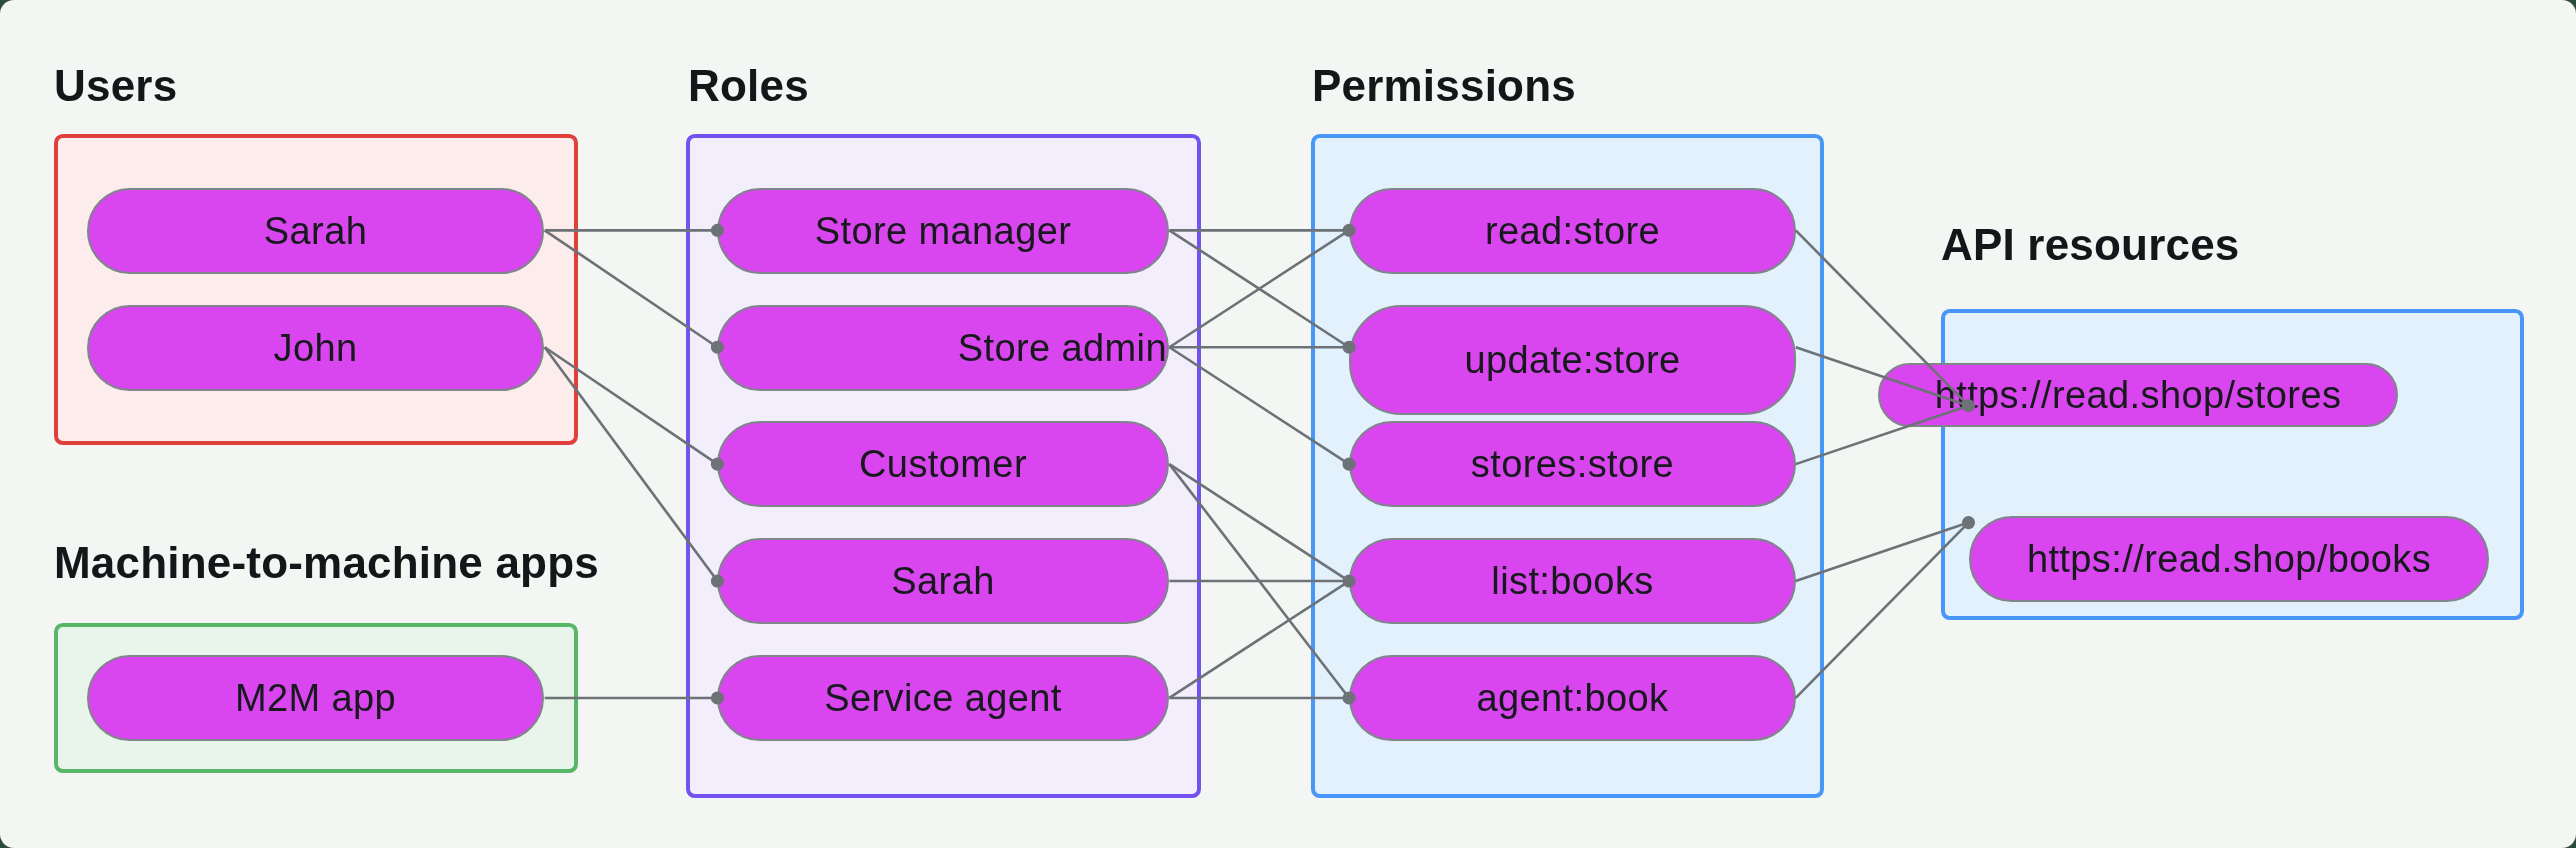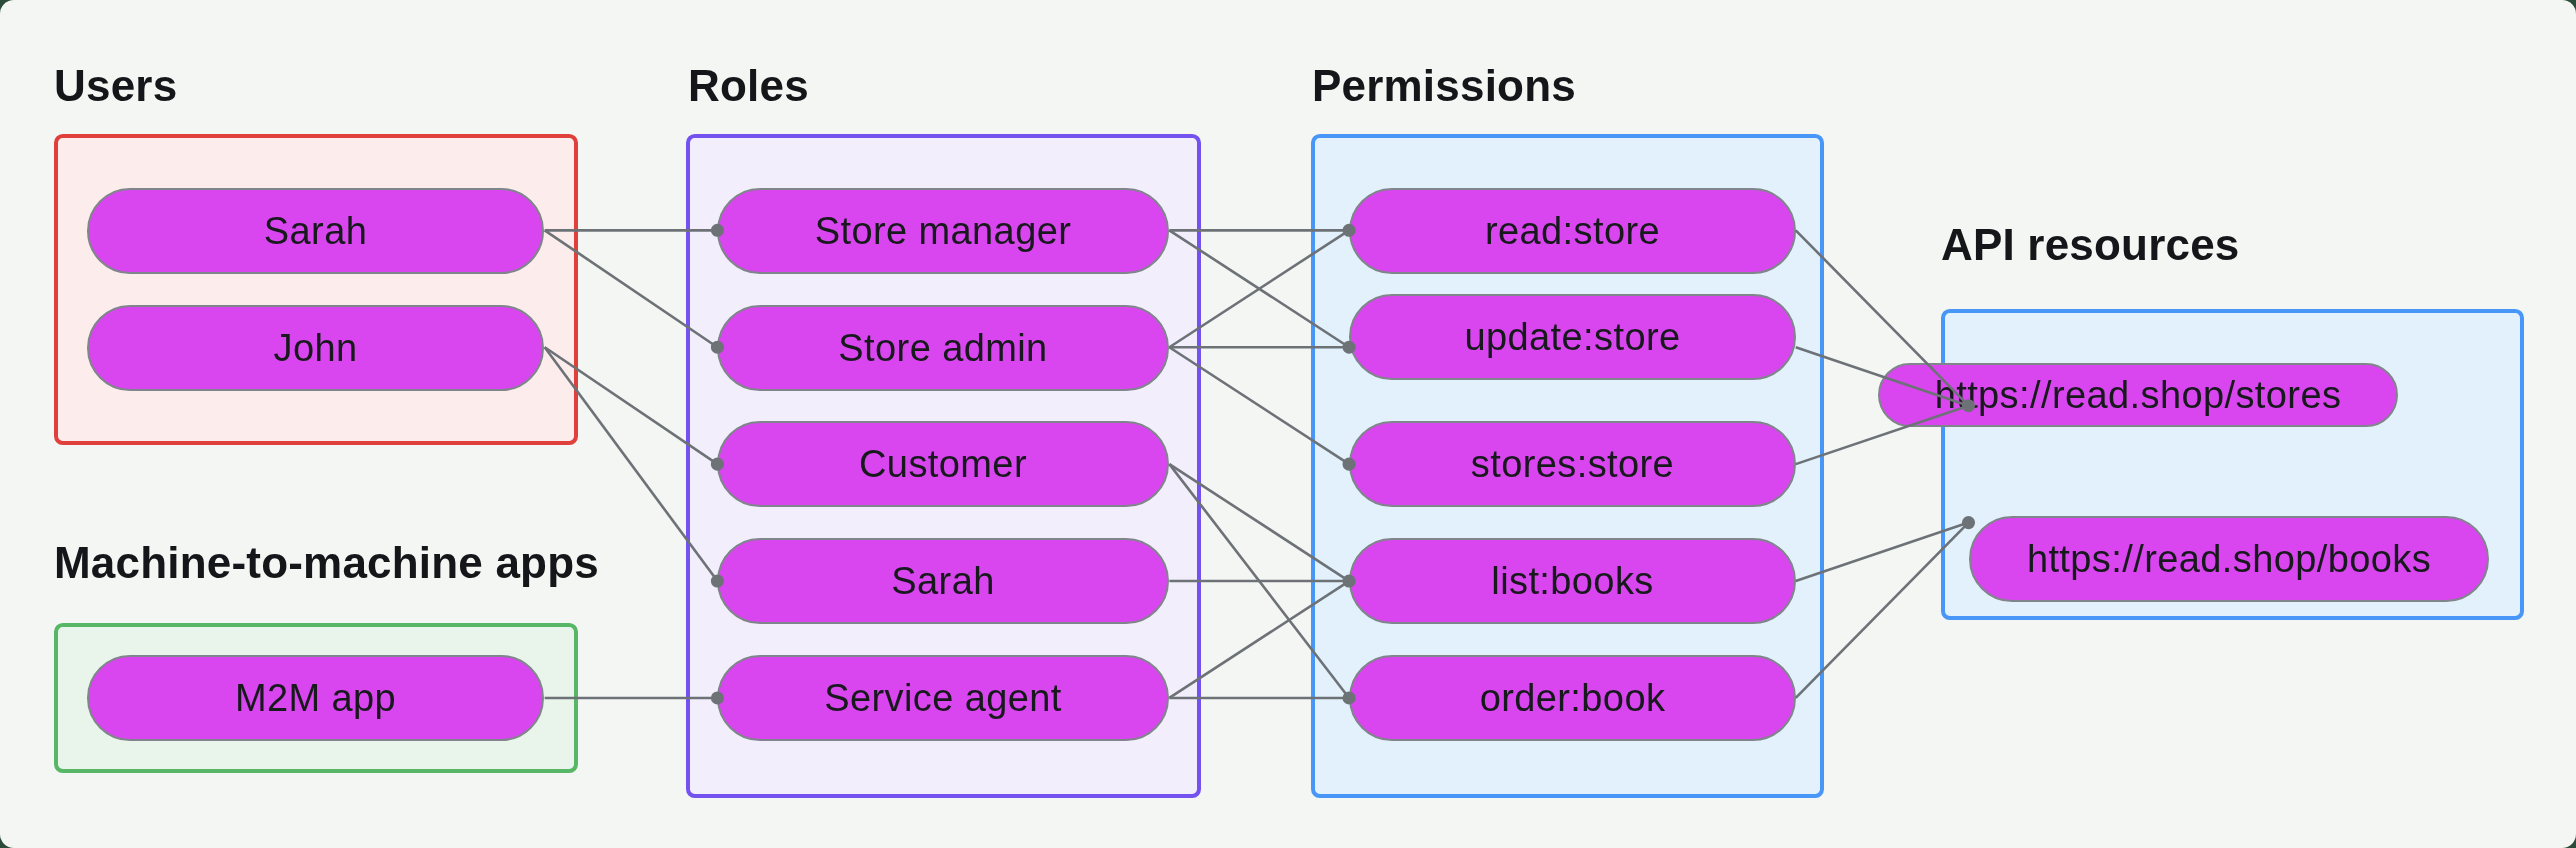--- a/index.html
+++ b/index.html
@@ -74,48 +74,48 @@
         <div class="group-label" style="left: 54px; top: 538px;">Machine-to-machine apps</div>
         <div class="group-box" style="left: 54px; top: 623px; width: 524px; height: 150px; border-color: rgb(87, 183, 103); background: rgb(233, 245, 234);"></div>
         <div class="pill" style="left: 87px; top: 655px; width: 457px; height: 86px;">
           <span class="pill-label">M2M app</span>
         </div>
         <div class="group-label" style="left: 688px; top: 61px;">Roles</div>
         <div class="group-box" style="left: 686px; top: 134px; width: 515px; height: 664px; border-color: rgb(115, 82, 240); background: rgb(243, 238, 252);"></div>
         <div class="pill" style="left: 717px; top: 188px; width: 452px; height: 86px;">
           <span class="pill-label">Store manager</span>
         </div>
-        <div class="pill" style="left: 717px; top: 305px; width: 452px; height: 86px;">
+        <div class="pill" style="left: 717px; top: 305px; width: 452px; height: 86px; justify-content: flex-end;">
           <span class="pill-label">Store admin</span>
         </div>
         <div class="pill" style="left: 717px; top: 421px; width: 452px; height: 86px;">
           <span class="pill-label">Customer</span>
         </div>
         <div class="pill" style="left: 717px; top: 538px; width: 452px; height: 86px;">
           <span class="pill-label">Sarah</span>
         </div>
         <div class="pill" style="left: 717px; top: 655px; width: 452px; height: 86px;">
           <span class="pill-label">Service agent</span>
         </div>
         <div class="group-label" style="left: 1312px; top: 61px;">Permissions</div>
         <div class="group-box" style="left: 1311px; top: 134px; width: 513px; height: 664px; border-color: rgb(72, 151, 248); background: rgb(227, 241, 253);"></div>
         <div class="pill" style="left: 1349px; top: 188px; width: 447px; height: 86px;">
           <span class="pill-label">read:store</span>
         </div>
-        <div class="pill" style="left: 1349px; top: 294px; width: 447px; height: 86px;">
+        <div class="pill" style="left: 1349px; top: 305px; width: 447px; height: 110px;">
           <span class="pill-label">update:store</span>
         </div>
         <div class="pill" style="left: 1349px; top: 421px; width: 447px; height: 86px;">
           <span class="pill-label">stores:store</span>
         </div>
         <div class="pill" style="left: 1349px; top: 538px; width: 447px; height: 86px; align-items: center;">
           <span class="pill-label">list:books</span>
         </div>
         <div class="pill" style="left: 1349px; top: 655px; width: 447px; height: 86px;">
-          <span class="pill-label">order:book</span>
+          <span class="pill-label">agent:book</span>
         </div>
         <div class="group-label" style="left: 1941px; top: 220px;">API resources</div>
         <div class="group-box" style="left: 1941px; top: 309px; width: 583px; height: 311px; border-color: rgb(72, 151, 248); background: rgb(227, 241, 253);"></div>
         <div class="pill" style="left: 1878px; top: 363px; width: 520px; height: 64px;">
           <span class="pill-label">https://read.shop/stores</span>
         </div>
         <div class="pill" style="left: 1969px; top: 480px; width: 520px; height: 86px; margin-top: 36px;">
           <span class="pill-label">https://read.shop/books</span>
         </div>
       </div>

